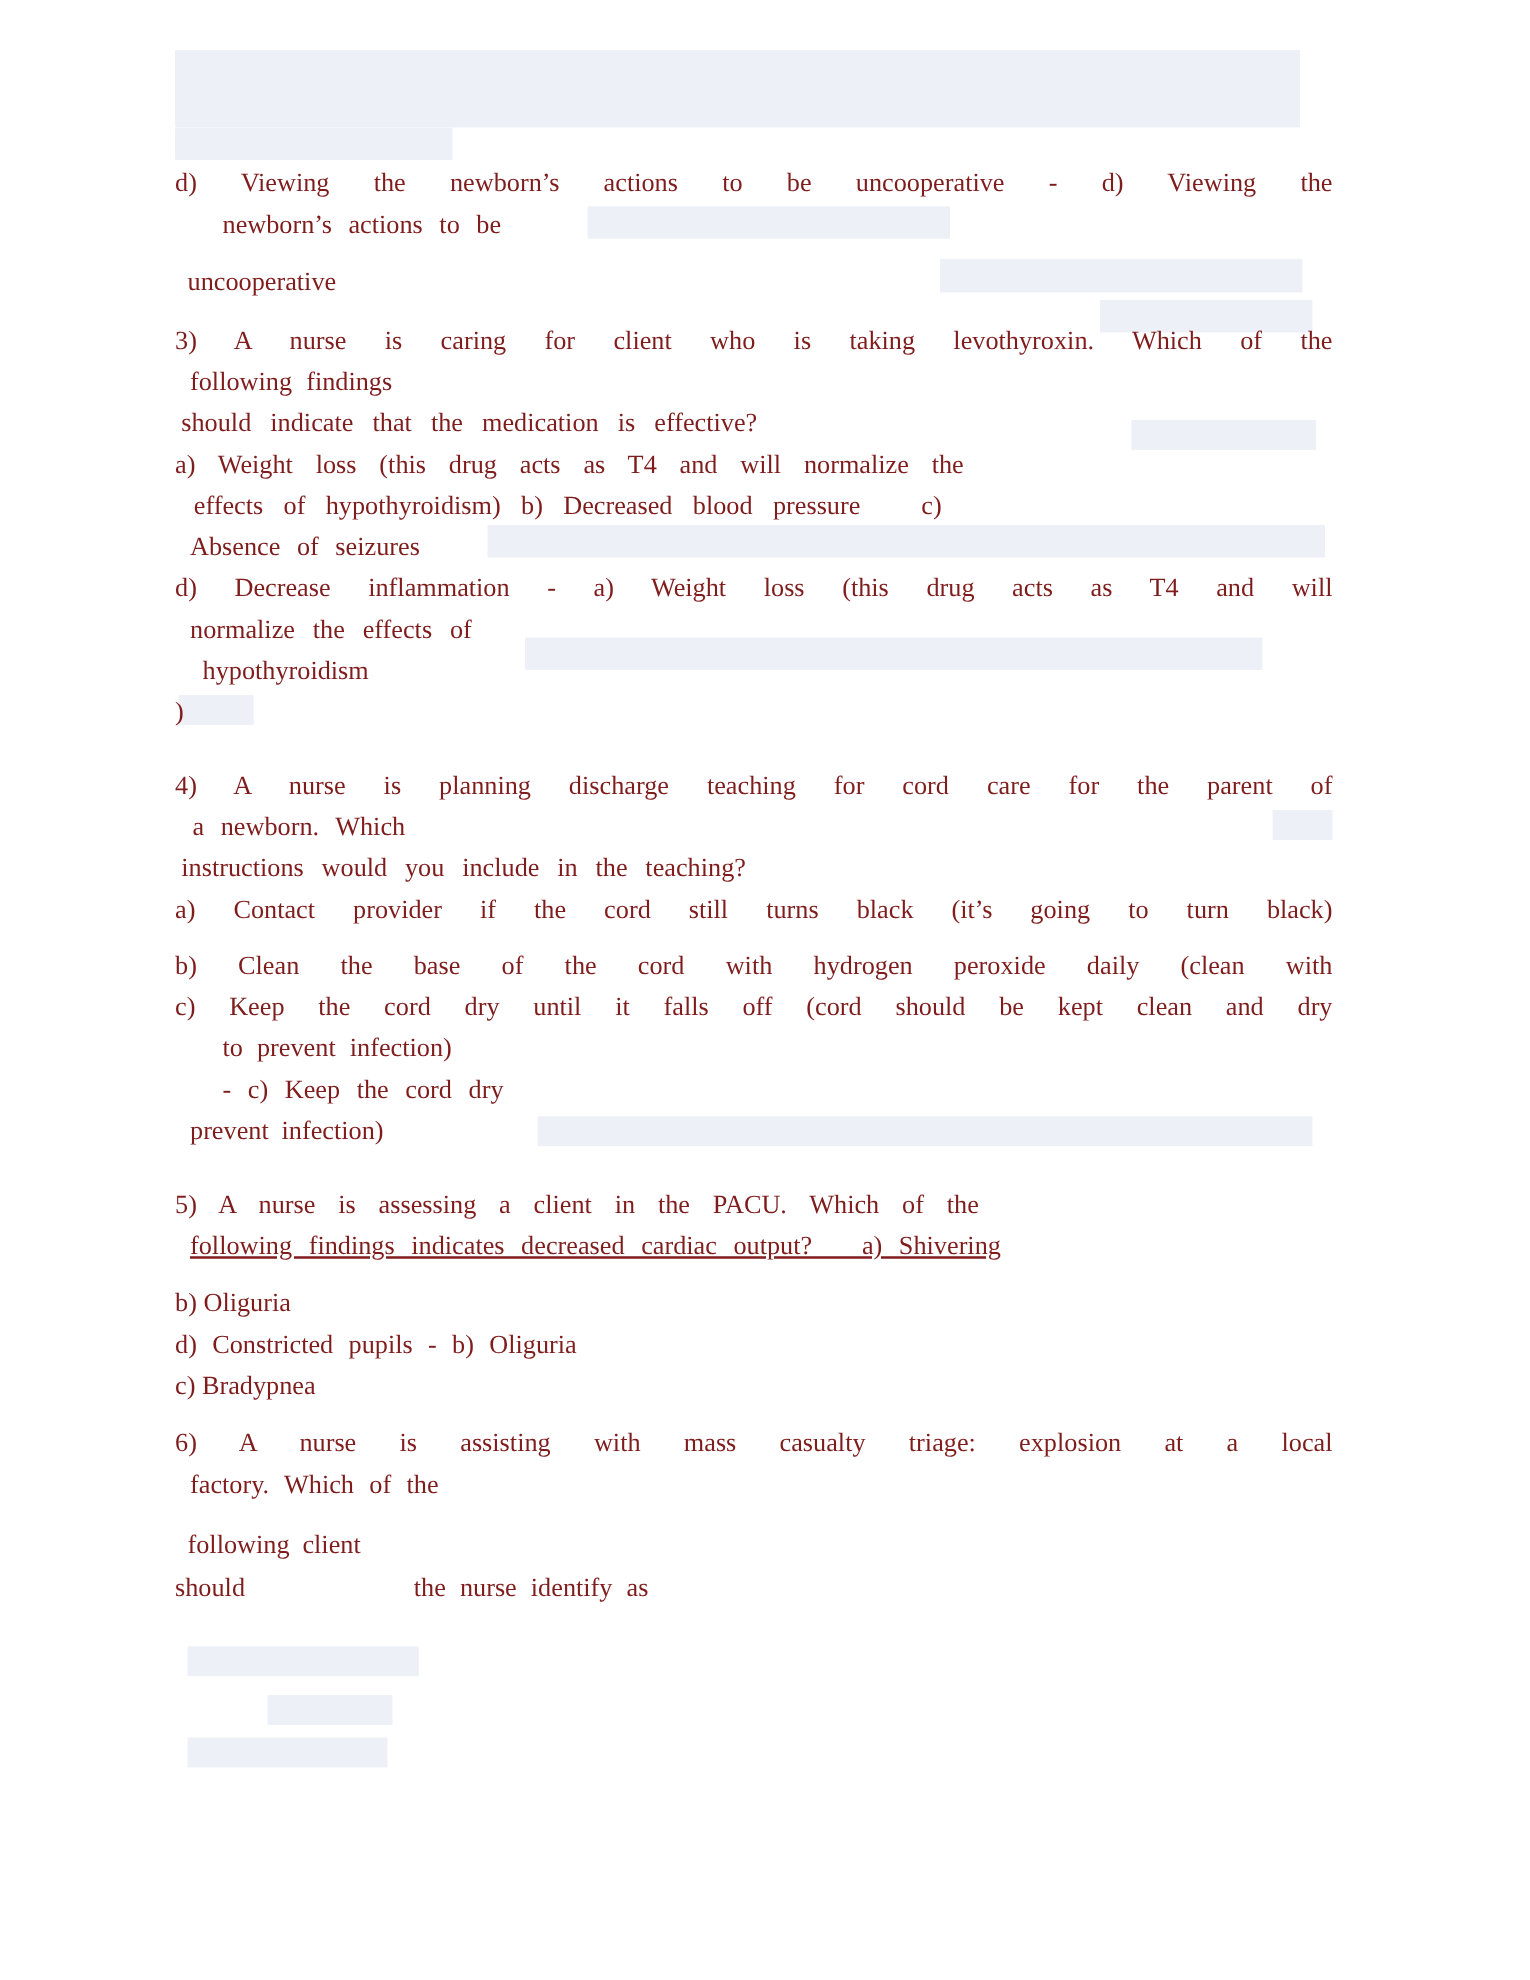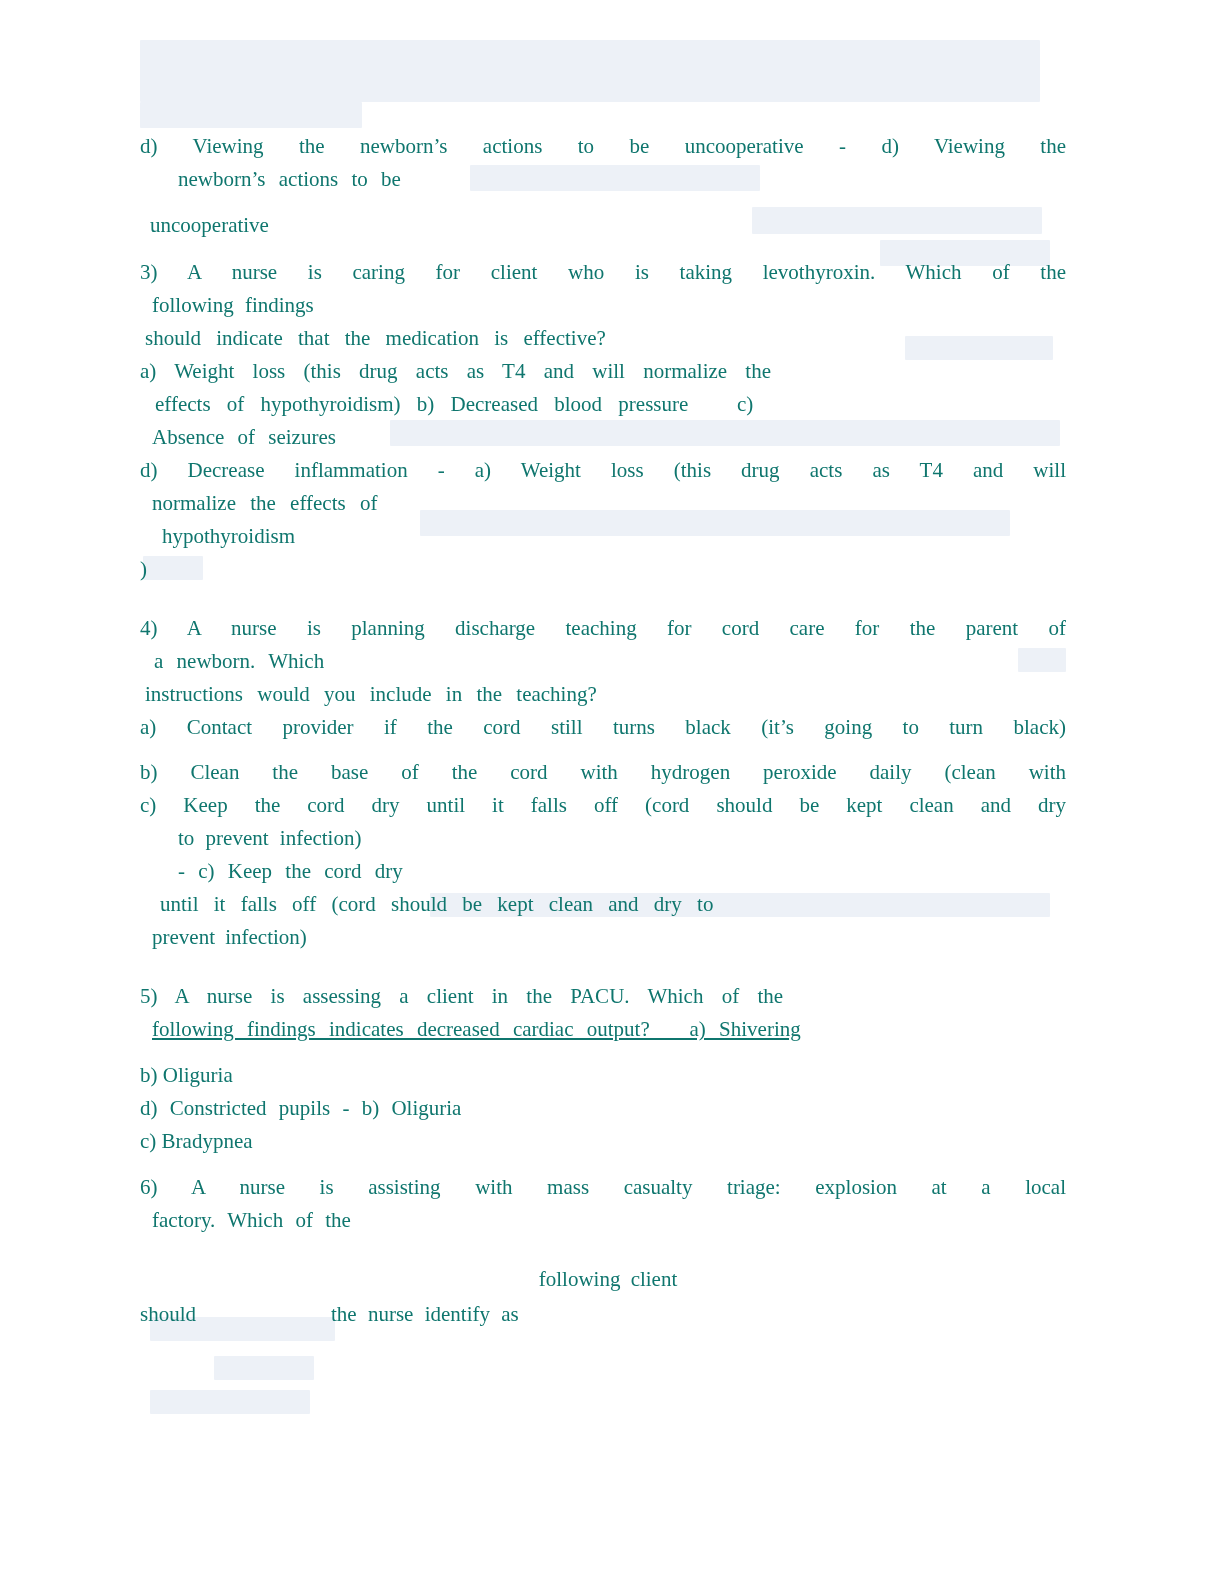--- a/index.html
+++ b/index.html
@@ -7,21 +7,21 @@
     padding: 0;
     background: #ffffff;
   }
   .page {
     position: relative;
     width: 1224px;
     height: 1584px;
     background: #ffffff;
     overflow: hidden;
     font-family: "Liberation Serif", "DejaVu Serif", serif;
-    color: #0f766e;
+    color: #7f1d1d;
   }
   .hl-layer {
     position: absolute;
     inset: 0;
     z-index: 0;
   }
   .hl {
     position: absolute;
     border-radius: 1px;
   }
@@ -76,25 +76,24 @@
       <div class="line" style="padding-left: 22px;">hypothyroidism</div>
       <div class="line">)</div>
       <div class="line justify" style="margin-top: 26px;">4) A nurse is planning discharge teaching for cord care for the parent of</div>
       <div class="line" style="padding-left: 14px; word-spacing: 8px;">a newborn. Which</div>
       <div class="line" style="padding-left: 5px; word-spacing: 9px;">instructions would you include in the teaching?</div>
       <div class="line justify">a) Contact provider if the cord still turns black (it’s going to turn black)</div>
       <div class="line justify" style="margin-top: 12px;">b) Clean the base of the cord with hydrogen peroxide daily (clean with</div>
       <div class="line justify">c) Keep the cord dry until it falls off (cord should be kept clean and dry</div>
       <div class="line" style="padding-left: 38px; word-spacing: 6px;">to prevent infection)</div>
       <div class="line" style="padding-left: 38px; word-spacing: 8px;">- c) Keep the cord dry</div>
-      <div class="line" style="padding-left: 20px; word-spacing: 10px;">until it falls off (cord should be kept clean and dry to</div>
       <div class="line" style="padding-left: 12px; word-spacing: 5px;">prevent infection)</div>
       <div class="line" style="margin-top: 26px; word-spacing: 13px;">5) A nurse is assessing a client in the PACU. Which of the</div>
       <div class="line" style="padding-left: 12px; word-spacing: 8px; text-decoration: underline;">following findings indicates decreased cardiac output? &nbsp;&nbsp;a) Shivering</div>
       <div class="line" style="margin-top: 13px;">b) Oliguria</div>
       <div class="line" style="word-spacing: 7px;">d) Constricted pupils - b) Oliguria</div>
       <div class="line">c) Bradypnea</div>
       <div class="line justify" style="margin-top: 13px;">6) A nurse is assisting with mass casualty triage: explosion at a local</div>
       <div class="line" style="padding-left: 12px; word-spacing: 7px;">factory. Which of the</div>
-      <div class="line" style="margin-top: 26px; padding-left: 10px; word-spacing: 5px; text-align: center;">following client</div>
+      <div class="line" style="margin-top: 15px; padding-left: 10px; word-spacing: 5px;">following client</div>
       <div class="line" style="margin-top: 2px; word-spacing: 6px;">should&nbsp;&nbsp;&nbsp;&nbsp;&nbsp;&nbsp;&nbsp;&nbsp;&nbsp;&nbsp;&nbsp;&nbsp;the nurse identify as</div>
     </div>
 </div>
 
 </body></html>

